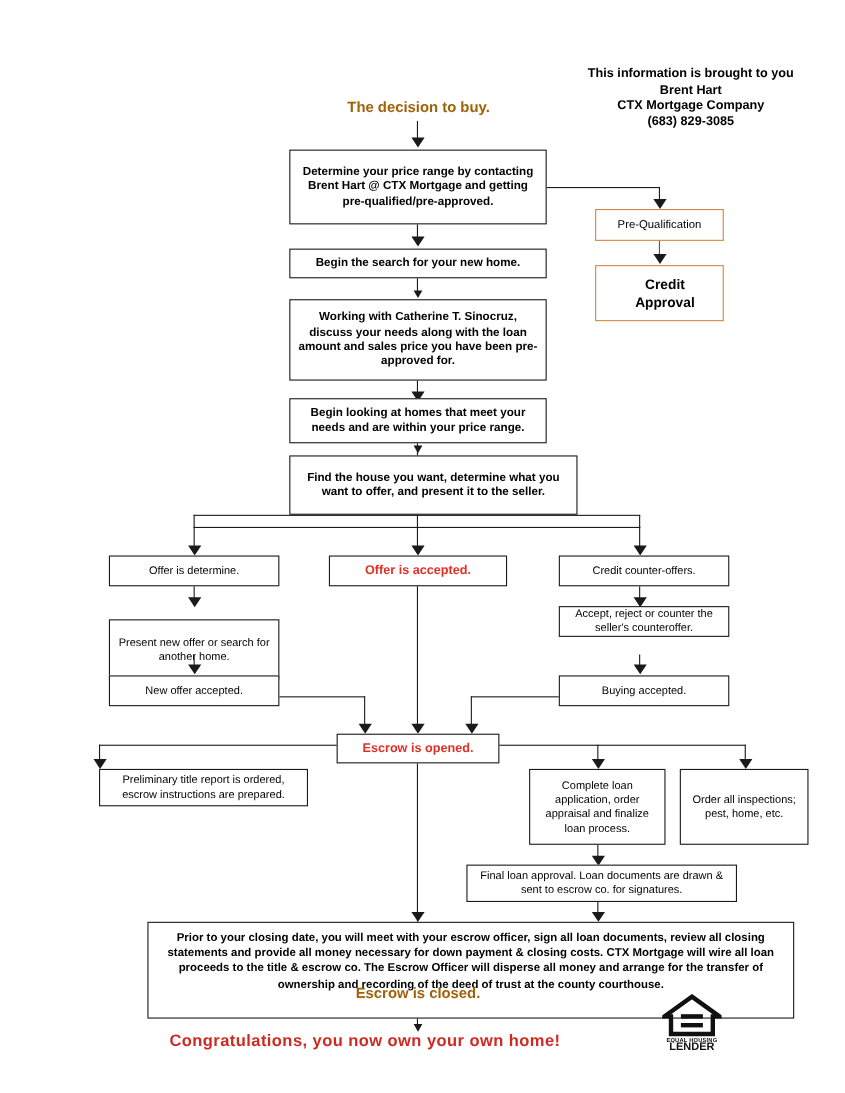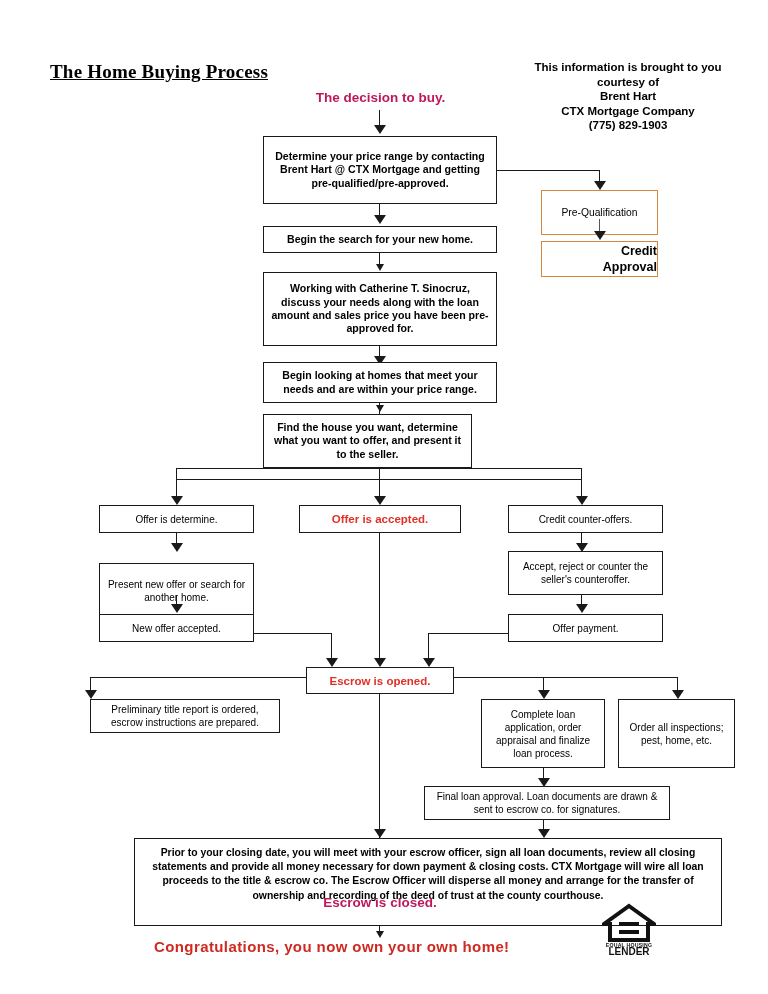--- a/index.html
+++ b/index.html
@@ -7,21 +7,21 @@
        font-family:"Liberation Sans",sans-serif;color:#000;overflow:hidden;}
   #canvas{position:absolute;left:0;top:0;width:768px;height:994px;}
 
   
   .abs{position:absolute;box-sizing:border-box;}
 
   
   .title{font-family:"Liberation Serif",serif;font-weight:bold;font-size:19px;
          letter-spacing:.2px;text-decoration:underline;white-space:nowrap;}
   .courtesy{font-size:11.5px;font-weight:bold;line-height:14.5px;text-align:center;}
-  .redhdr{color:#be185d;font-weight:bold;font-size:13.5px;text-align:center;white-space:nowrap;}
+  .redhdr{color:#a16207;font-weight:bold;font-size:13.5px;text-align:center;white-space:nowrap;}
   .redbig{color:#cf2a22;font-weight:bold;font-size:15px;
           letter-spacing:.4px;white-space:nowrap;}
 
   
   .box{position:absolute;box-sizing:border-box;border:1.4px solid #1a1a1a;background:#fff;
        display:flex;align-items:center;justify-content:center;text-align:center;}
   .box span{display:block;width:100%;padding:0 5px;}
   .b-bold{font-weight:bold;font-size:10.6px;line-height:13.4px;}
   .b-reg{font-weight:normal;font-size:10px;line-height:13px;}
   .b-red{color:#e03127;font-weight:bold;font-size:11.5px;}
@@ -43,28 +43,26 @@
 
   
   .ehl{position:absolute;width:54px;height:52px;}
   .ehl svg{display:block;}
 </style>
 </head>
 <body>
 
 <div id="canvas">
 
-  <div class="abs title" style="left:50px;top:61px;">The Home Buying Process</div>
 
   <div class="abs courtesy" style="left:489px;top:60px;width:278px;">
     <div>This information is brought to you</div>
-    <div>courtesy of</div>
     <div>Brent Hart</div>
     <div>CTX Mortgage Company</div>
-    <div>(775) 829-1903</div>
+    <div>(683) 829-3085</div>
   </div>
 
   <div class="abs redhdr" style="left:283px;top:90px;width:195px;">The decision to buy.</div>
 
   <div class="ln lnv" style="left:379px;top:110px;height:18px;"></div>
   <div class="arw" style="left:374px;top:125px;"></div>
 
   <div class="box b-bold" style="left:263px;top:136px;width:234px;height:68px;">
     <span>Determine your price range by contacting Brent Hart @ CTX Mortgage and getting pre-qualified/pre-approved.</span>
   </div>
@@ -86,36 +84,36 @@
   <div class="ln lnv" style="left:379px;top:346px;height:14px;"></div>
   <div class="arw" style="left:374px;top:356px;"></div>
 
   <div class="box b-bold" style="left:263px;top:362px;width:234px;height:41px;">
     <span>Begin looking at homes that meet your needs and are within your price range.</span>
   </div>
 
   <div class="ln lnv" style="left:379px;top:403px;height:14px;"></div>
   <div class="arw arw-sm" style="left:375.5px;top:405px;"></div>
 
-  <div class="box b-bold" style="left:263px;top:414px;width:209px;height:54px;">
+  <div class="box b-bold" style="left:263px;top:414px;width:262px;height:54px;">
     <span>Find the house you want, determine what you want to offer, and present it to the seller.</span>
   </div>
 
   <div class="ln lnh" style="left:497px;top:170px;width:103px;"></div>
   <div class="ln lnv" style="left:598.6px;top:170px;height:14px;"></div>
   <div class="arw" style="left:594px;top:181px;"></div>
 
-  <div class="box b-orange" style="left:541px;top:190px;width:117px;height:45px;">
+  <div class="box b-orange" style="left:541px;top:190px;width:117px;height:29px;">
     <span>Pre-Qualification</span>
   </div>
 
   <div class="ln lnv lng" style="left:599px;top:219px;height:17px;"></div>
   <div class="arw" style="left:594px;top:231px;"></div>
 
-  <div class="box b-orange bold" style="left:541px;top:241px;width:117px;height:36px;text-align:right;">
+  <div class="box b-orange bold" style="left:541px;top:241px;width:117px;height:51px;">
     <span>
       <span>Credit</span>
       <span>Approval</span>
     </span>
   </div>
 
   <div class="ln lnv" style="left:379px;top:468px;height:12px;"></div>
 
   <div class="ln lnh" style="left:176px;top:468px;width:406px;"></div>
   <div class="ln lnv" style="left:176px;top:468px;height:12px;"></div>
@@ -145,27 +143,27 @@
     <span>Present new offer or search for another home.</span>
   </div>
   <div class="ln lnv" style="left:176px;top:595px;height:14px;"></div>
   <div class="arw" style="left:171px;top:604px;"></div>
   <div class="box b-reg" style="left:99px;top:614px;width:155px;height:28px;">
     <span>New offer accepted.</span>
   </div>
 
   <div class="ln lnv" style="left:580.6px;top:533px;height:13px;"></div>
   <div class="arw" style="left:575.5px;top:543px;"></div>
-  <div class="box b-reg" style="left:508px;top:551px;width:155px;height:44px;">
+  <div class="box b-reg" style="left:508px;top:551px;width:155px;height:28px;">
     <span>Accept, reject or counter the seller's counteroffer.</span>
   </div>
   <div class="ln lnv" style="left:580.6px;top:595px;height:14px;"></div>
   <div class="arw" style="left:575.5px;top:604px;"></div>
   <div class="box b-reg" style="left:508px;top:614px;width:155px;height:28px;">
-    <span>Offer payment.</span>
+    <span>Buying accepted.</span>
   </div>
 
   <div class="ln lnh" style="left:254px;top:633px;width:78px;"></div>
   <div class="ln lnv" style="left:331px;top:633px;height:28px;"></div>
   <div class="arw" style="left:326px;top:658px;"></div>
 
   <div class="ln lnv" style="left:379px;top:533px;height:128px;"></div>
   <div class="arw" style="left:374px;top:658px;"></div>
 
   <div class="ln lnh" style="left:428px;top:633px;width:80px;"></div>

